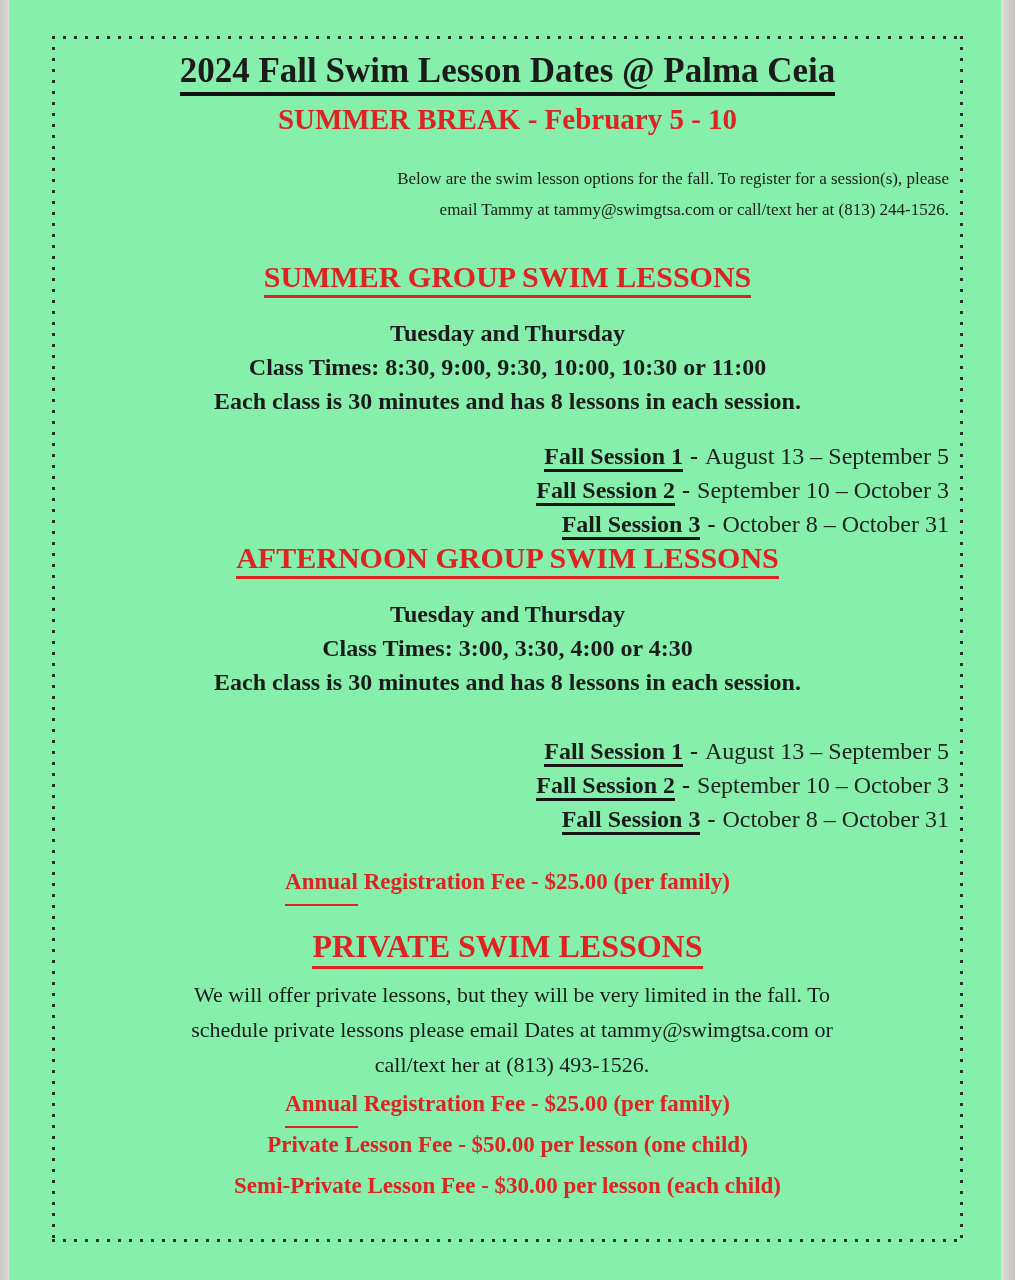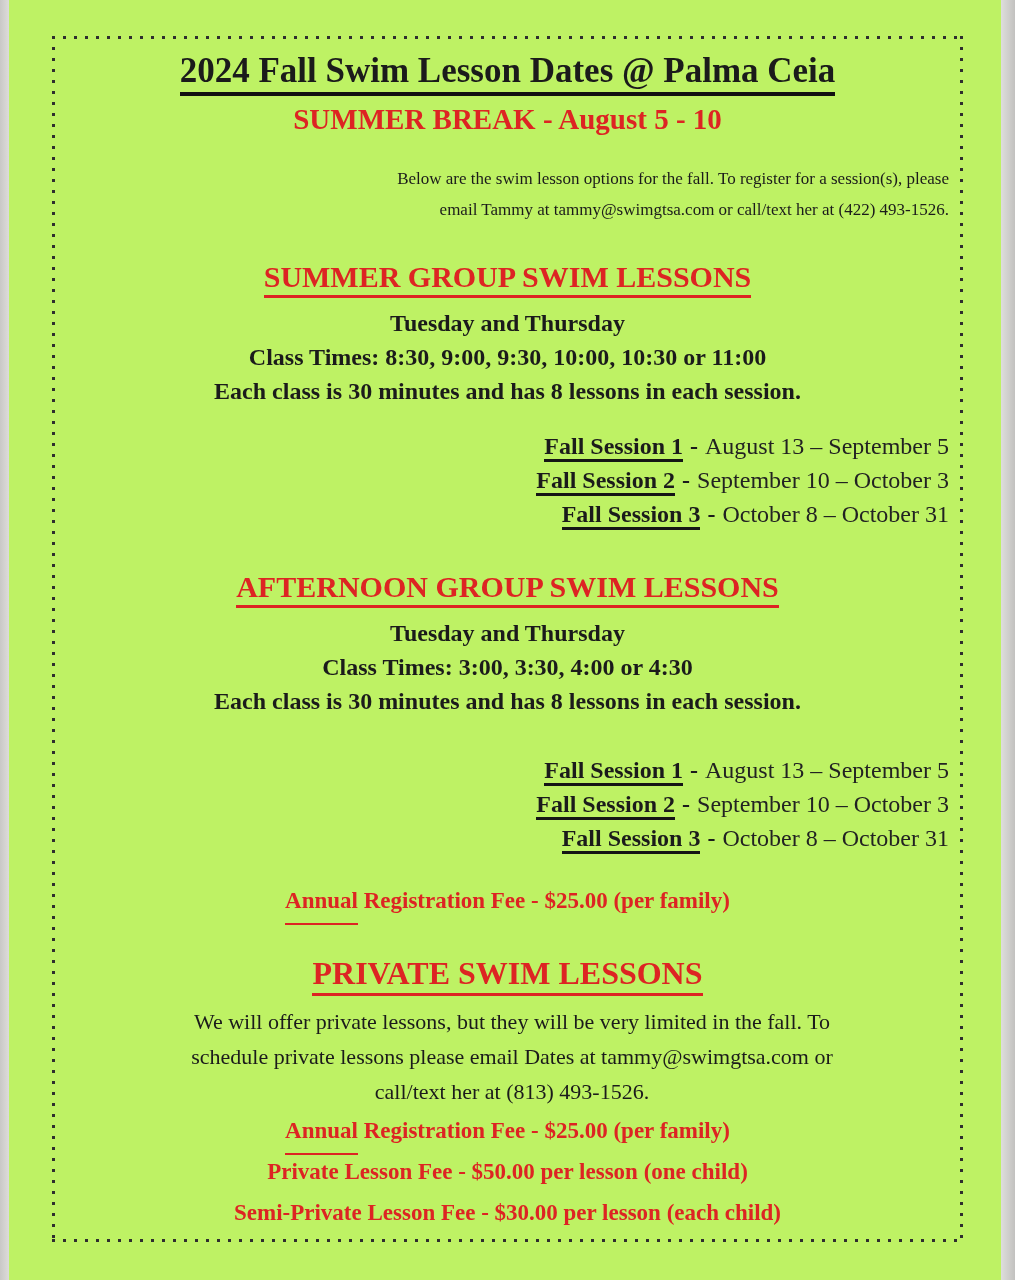--- a/index.html
+++ b/index.html
@@ -5,21 +5,21 @@
   html, body {
     margin: 0;
     padding: 0;
     background: #f4f3f1;
     font-family: "Liberation Serif", "DejaVu Serif", serif;
   }
   .page {
     position: relative;
     width: 1015px;
     height: 1280px;
-    background: #bef264;
+    background: #86efac;
     overflow: hidden;
     color: #1b1b1b;
   }
   .scan-edge-left {
     position: absolute;
     left: 0; top: 0;
     width: 9px; height: 1280px;
     background: linear-gradient(to right, #c9c8c6, #dddcda);
   }
   .scan-edge-right {
@@ -86,29 +86,29 @@
     font-weight: bold;
     color: #dd2423;
     line-height: 1.1;
   }
   .section-heading .u-wrap {
     display: inline-block;
     border-bottom: 3px solid #dd2423;
     padding-bottom: 2px;
   }
   .heading-morning { margin-top: 35px; }
-  .heading-afternoon { margin-top: 39px; }
-  .heading-private { margin-top: 40px; }
+  .heading-afternoon { }
+  .heading-private { margin-top: 32px; }
   .heading-private .sh { font-size: 32px; }
   .bold-line {
     font-size: 24px;
     font-weight: bold;
     line-height: 34px;
   }
-  .first-bold { margin-top: 8px; }
+  .first-bold { margin-top: 18px; }
   .sessions {
     text-align: right;
     font-size: 24px;
     line-height: 34px;
   }
   .sessions-morning { margin-top: 21px; }
   .sessions-afternoon { margin-top: 35px; }
   .session-label {
     font-weight: bold;
     border-bottom: 3px solid #151515;
@@ -159,25 +159,25 @@
     <div class="dot-left"></div>
     <div class="dot-right"></div>
   </div>
 
   <div class="content">
 
     <div class="doc-title center">
       <span class="u-wrap">2024 Fall Swim Lesson Dates @ Palma Ceia</span>
     </div>
 
-    <div class="summer-break center">SUMMER BREAK - August 5 - 10</div>
+    <div class="summer-break center">SUMMER BREAK - February 5 - 10</div>
 
     <div class="intro">
       <div>Below are the swim lesson options for the fall.  To register for a session(s), please</div>
-      <div>email Tammy at tammy@swimgtsa.com or call/text her at (422) 493-1526.</div>
+      <div>email Tammy at tammy@swimgtsa.com or call/text her at (813) 244-1526.</div>
     </div>
 
     <div class="section-heading heading-morning center">
       <span class="u-wrap sh">SUMMER GROUP SWIM LESSONS</span>
     </div>
     <div class="bold-line first-bold center">Tuesday and Thursday</div>
     <div class="bold-line center">Class Times: 8:30, 9:00, 9:30, 10:00, 10:30 or 11:00</div>
     <div class="bold-line center">Each class is 30 minutes and has 8 lessons in each session.</div>
 
     <div class="sessions sessions-morning">

